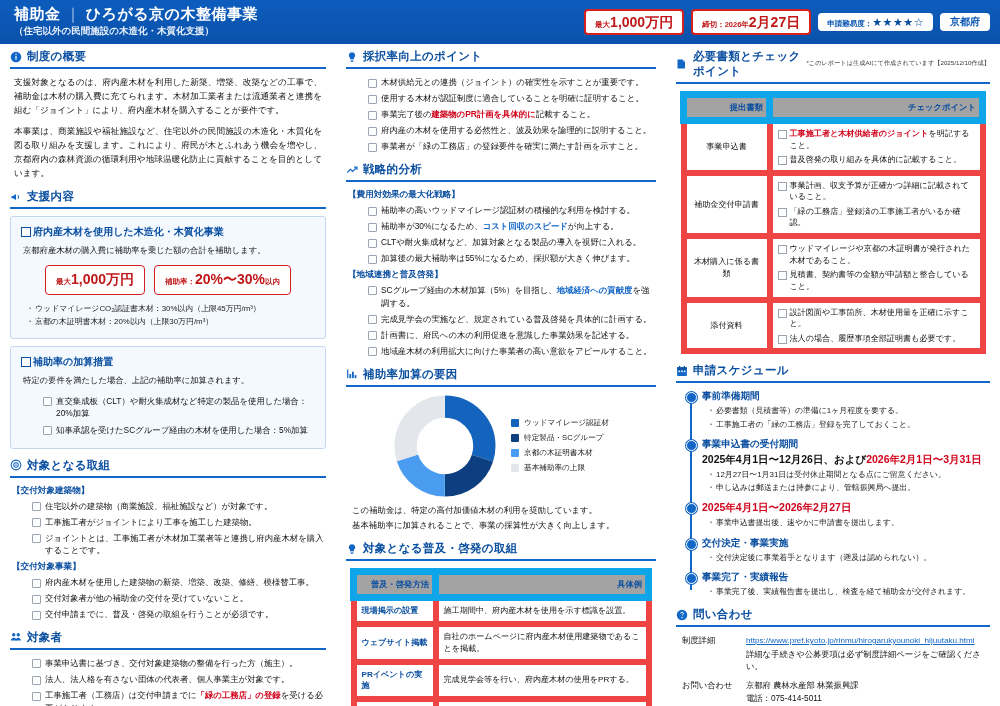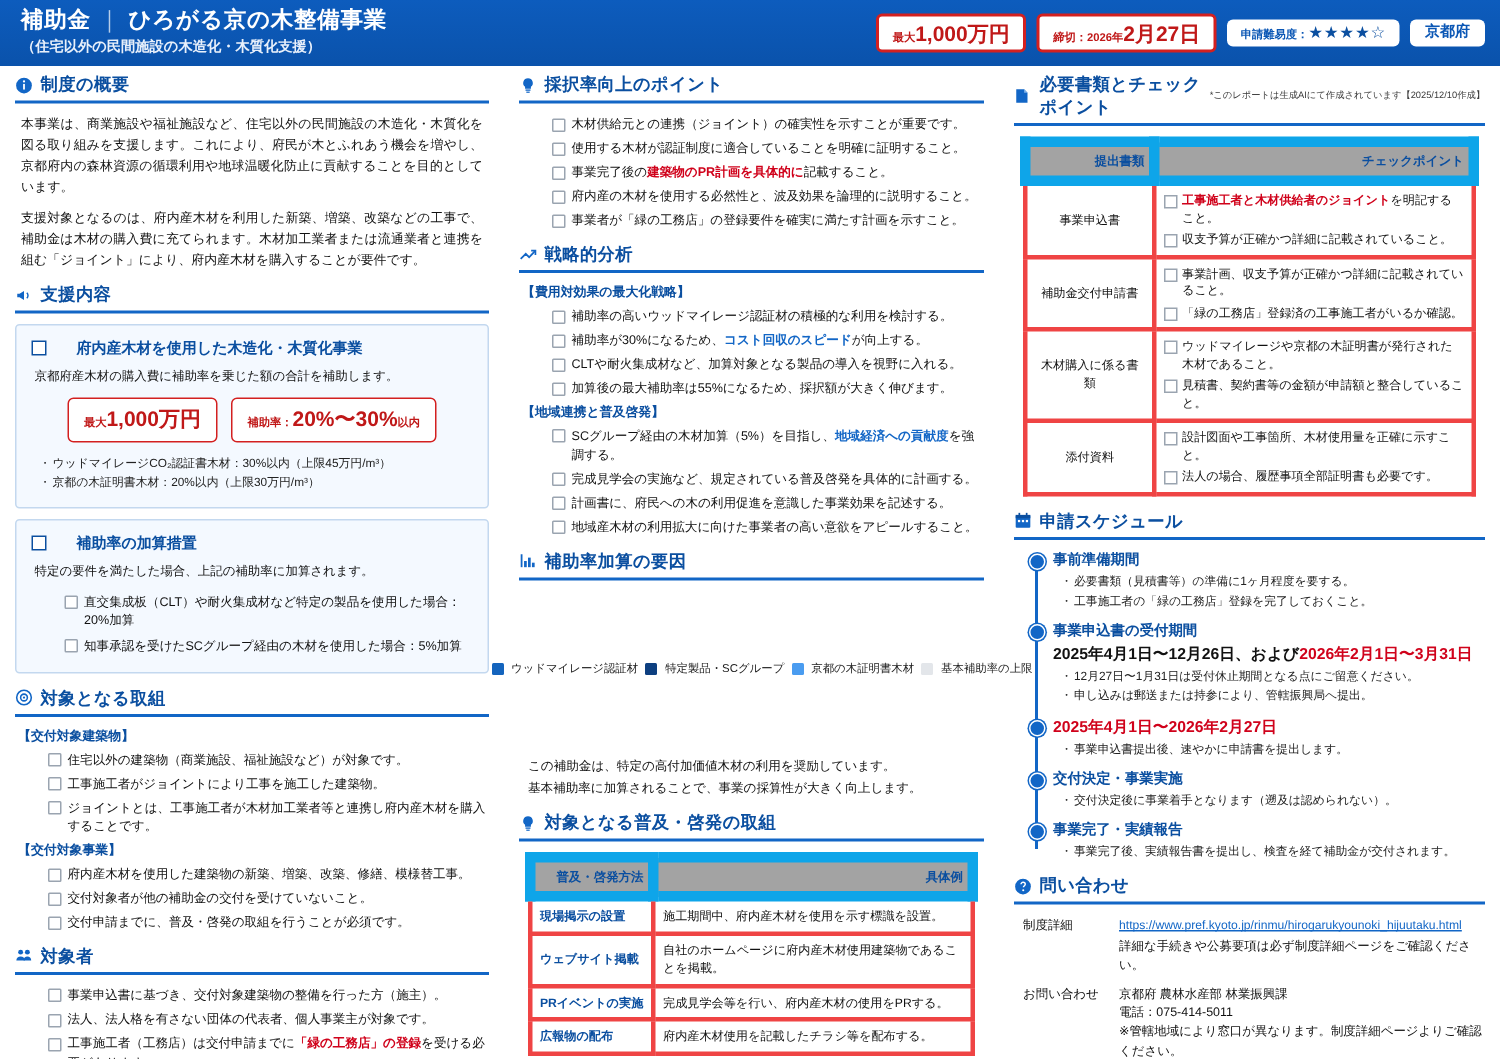--- a/index.html
+++ b/index.html
@@ -93,21 +93,21 @@
   .rd { color: #d0021b; font-weight: bold; }
   .bl { color: #1266c6; font-weight: bold; }
 
   
   .panel {
     border: 1px solid #c3d8ef; background: #f4f9ff; border-radius: 3px;
     padding: 8px 10px; margin-bottom: 7px;
   }
   .panel-title {
     font-size: 10px; font-weight: bold; color: #0b4fa0; margin-bottom: 5px;
-    position: relative; padding-left: 30px;
+    position: relative; padding-left: 12px;
   }
   .panel-title::before {
     content: ""; position: absolute; left: 0; top: 2px;
     width: 8px; height: 8px; border: 1.4px solid #0b4fa0; background: #fff;
   }
   .panel-desc { font-size: 8.3px; color: #111; margin: 0 0 8px 2px; line-height: 1.5; }
   .amt-row { display: flex; gap: 9px; justify-content: center; margin-bottom: 8px; }
   .amt-box {
     border: 1.6px solid #d32020; border-radius: 4px; background: #fff;
     padding: 5px 10px; display: flex; align-items: baseline; justify-content: center;
@@ -117,21 +117,21 @@
   .amt-box .val { font-size: 14px; font-weight: bold; color: #c01818; }
   .amt-box .suf { font-size: 7.5px; font-weight: bold; color: #c01818; }
 
   
   table.grid { width: 100%; border-collapse: collapse; margin: 0 0 4px 4px; width: calc(100% - 8px); }
   table.grid th {
     background: #a3a3a3; border: 7px solid #0ea5e9; color: #0b4fa0;
     font-size: 8.3px; font-weight: bold; padding: 4px 3px; text-align: right;
   }
   table.grid td {
-    border: 3px solid #ef4444; font-size: 8.1px; padding: 4px 5px;
+    border: 6px solid #ef4444; font-size: 8.1px; padding: 4px 5px;
     vertical-align: middle; line-height: 1.45; color: #111;
   }
   table.grid td.key {
     text-align: left; font-weight: bold; color: #0b4fa0; width: 82px;
     background: #fff;
   }
   table.grid td.key-plain { text-align: center; width: 86px; background: #fff; color:#111; }
   .cell-check { position: relative; padding-left: 12px; margin-bottom: 2.5px; }
   .cell-check:last-child { margin-bottom: 0; }
   .cell-check::before {
@@ -157,21 +157,21 @@
   .tl-date.all-red { color: #d0021b; }
 
   
   .contact-row { display: flex; margin: 0 0 6px 6px; font-size: 8.3px; line-height: 1.55; }
   .contact-key { width: 64px; flex: 0 0 64px; color: #111; }
   .contact-val { color: #111; }
   .contact-val a { color: #1266c6; text-decoration: underline; font-size: 8.1px; word-break: break-all; }
 
   
   .chart-wrap { display: flex; align-items: center; justify-content: center; gap: 14px; margin: 4px 0 6px 0; }
-  .legend { display: flex; gap: 5px; }
+  .legend { display: flex; flex-direction: column; gap: 5px; }
   .legend-item { display: flex; align-items: center; gap: 5px; font-size: 7.6px; color: #222; white-space: nowrap; }
   .legend-swatch { width: 8px; height: 8px; flex: 0 0 8px; border-radius: 1px; }
   .chart-note { font-size: 8.4px; line-height: 1.6; color: #111; margin: 0 6px 2px 6px; }
 </style>
 </head>
 <body>
 
 <div class="header">
   <div class="hdr-titles">
     <div class="hdr-main">
@@ -203,22 +203,22 @@
 
     <div class="section">
       <div class="sec-head">
         <svg class="sec-ico" viewBox="0 0 16 16">
             <circle cx="8" cy="8" r="7" fill="#1266c6"></circle>
             <rect x="7.2" y="6.6" width="1.6" height="5" fill="#fff"></rect>
             <circle cx="8" cy="4.4" r="1" fill="#fff"></circle>
           </svg>
         <span class="sec-title">制度の概要</span>
       </div>
+      <p class="body">支援対象となるのは、府内産木材を利用した新築、増築、改築などの工事で、補助金は木材の購入費に充てられます。木材加工業者または流通業者と連携を組む「ジョイント」により、府内産木材を購入することが要件です。</p>
       <p class="body">本事業は、商業施設や福祉施設など、住宅以外の民間施設の木造化・木質化を図る取り組みを支援します。これにより、府民が木とふれあう機会を増やし、京都府内の森林資源の循環利用や地球温暖化防止に貢献することを目的としています。</p>
-      <p class="body">支援対象となるのは、府内産木材を利用した新築、増築、改築などの工事で、補助金は木材の購入費に充てられます。木材加工業者または流通業者と連携を組む「ジョイント」により、府内産木材を購入することが要件です。</p>
     </div>
 
     <div class="section">
       <div class="sec-head">
         <svg class="sec-ico" viewBox="0 0 16 16">
             <path d="M2 6.5v3h2l4 2.5V4L4 6.5H2z" fill="#1266c6"></path>
             <path d="M10.5 5.5a3.5 3.5 0 010 5" stroke="#1266c6" stroke-width="1.3" fill="none"></path>
           </svg>
         <span class="sec-title">支援内容</span>
       </div>
@@ -448,21 +448,21 @@
           <tr>
             <th style="width:86px">提出書類</th>
             <th>チェックポイント</th>
           </tr>
         </thead>
         <tbody>
           <tr>
             <td class="key-plain">事業申込書</td>
             <td>
               <div class="cell-check"><span class="rd">工事施工者と木材供給者のジョイント</span><span>を明記すること。</span></div>
-              <div class="cell-check">収支予算が正確かつ詳細に記載されていること。</div>
+              <div class="cell-check">普及啓発の取り組みを具体的に記載すること。</div>
             </td>
           </tr>
           <tr>
             <td class="key-plain">補助金交付申請書</td>
             <td>
               <div class="cell-check">事業計画、収支予算が正確かつ詳細に記載されていること。</div>
               <div class="cell-check">「緑の工務店」登録済の工事施工者がいるか確認。</div>
             </td>
           </tr>
           <tr>

